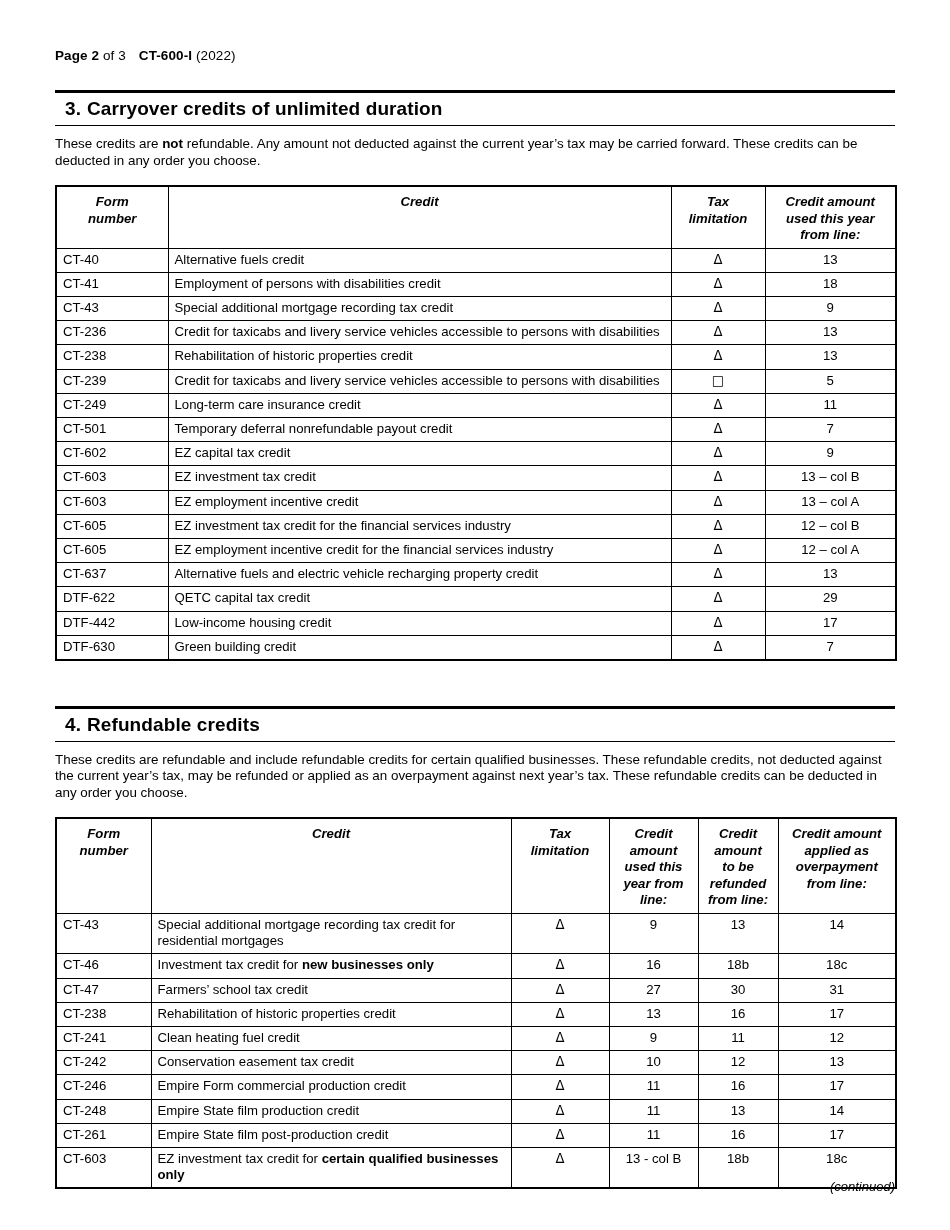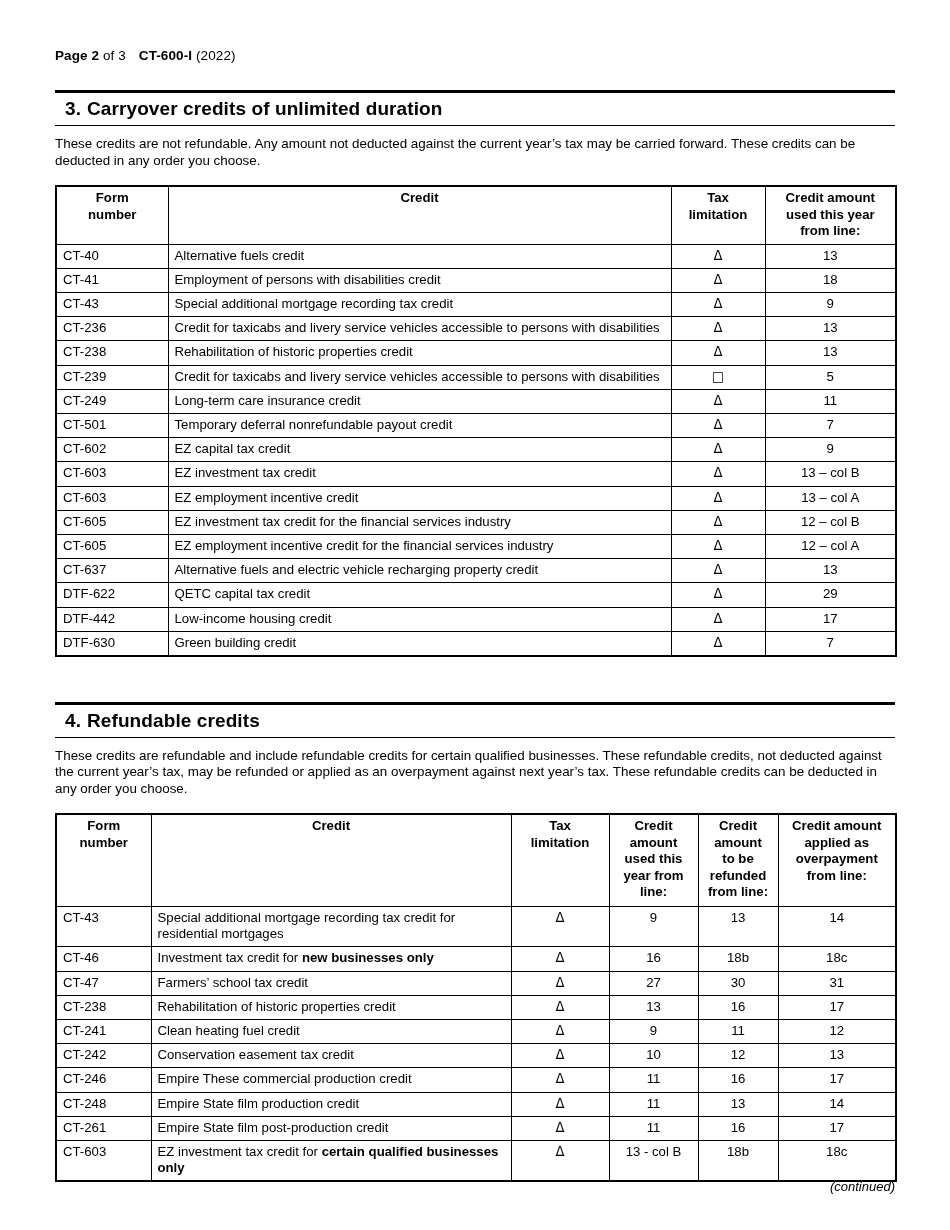--- a/index.html
+++ b/index.html
@@ -58,21 +58,21 @@
     min-width: 22px;
   }
 
   
   .intro {
     font-size: 13.4px;
     line-height: 16.5px;
     margin: 10px 0 0 0;
     text-align: left;
   }
-  .intro b { font-weight: normal; }
+  .intro b { font-weight: bold; }
 
   
   table.grid {
     border-collapse: collapse;
     width: 840px;
     margin-top: 16px;
     table-layout: fixed;
     border: 2px solid #000;
   }
   table.grid th,
@@ -82,20 +82,22 @@
     font-size: 13.2px;
     line-height: 16.2px;
     padding: 3px 6px 4px 6px;
     box-sizing: border-box;
   }
   table.grid th {
     font-weight: bold;
     text-align: center;
     vertical-align: top;
     line-height: 16.5px;
+    padding-top: 7px;
+    font-style: italic;
   }
   table.grid td.c { text-align: center; }
   table.grid td.l { text-align: left; }
   table.grid td b { font-weight: bold; }
 
   
   .t3 col.c-form { width: 112px; }
   .t3 col.c-credit { width: 503px; }
   .t3 col.c-tax { width: 94px; }
   .t3 col.c-amt { width: 131px; }
@@ -359,21 +361,21 @@
         <tr>
           <td class="l">CT-242</td>
           <td class="l"><span>Conservation easement tax credit</span></td>
           <td class="c sym">Δ</td>
           <td class="c">10</td>
           <td class="c">12</td>
           <td class="c">13</td>
         </tr>
         <tr>
           <td class="l">CT-246</td>
-          <td class="l"><span>Empire These commercial production credit</span></td>
+          <td class="l"><span>Empire Form commercial production credit</span></td>
           <td class="c sym">Δ</td>
           <td class="c">11</td>
           <td class="c">16</td>
           <td class="c">17</td>
         </tr>
         <tr>
           <td class="l">CT-248</td>
           <td class="l"><span>Empire State film production credit</span></td>
           <td class="c sym">Δ</td>
           <td class="c">11</td>

